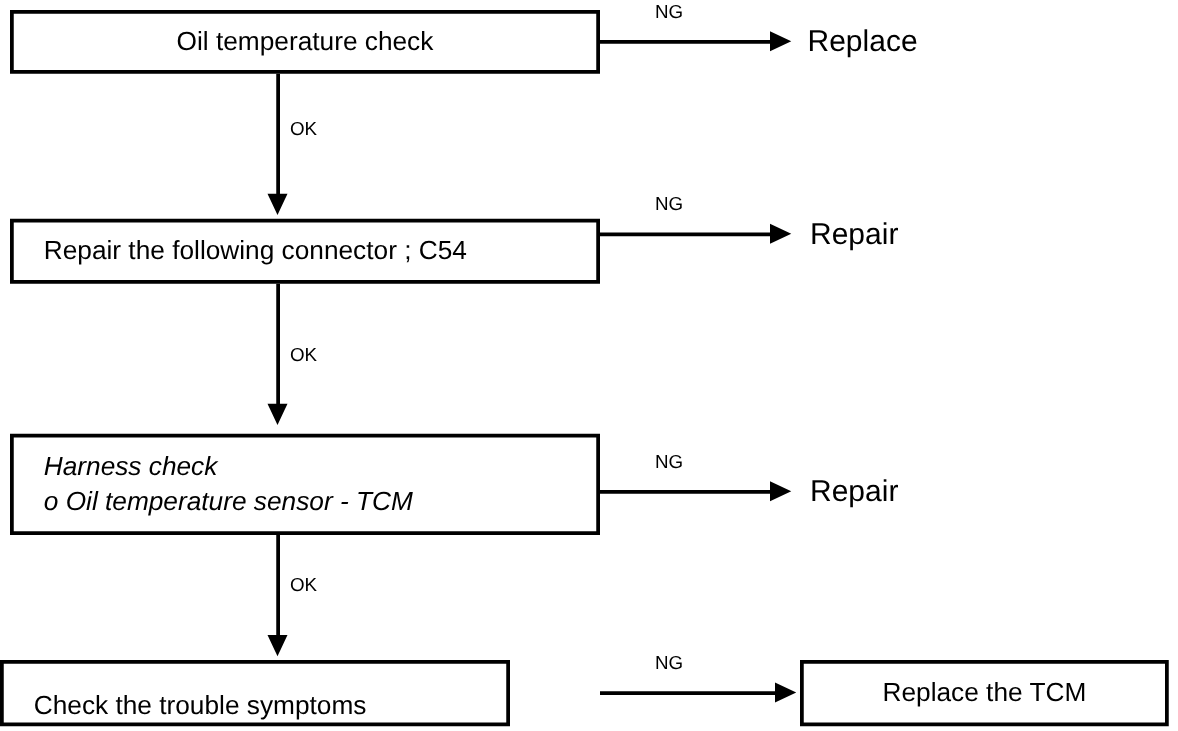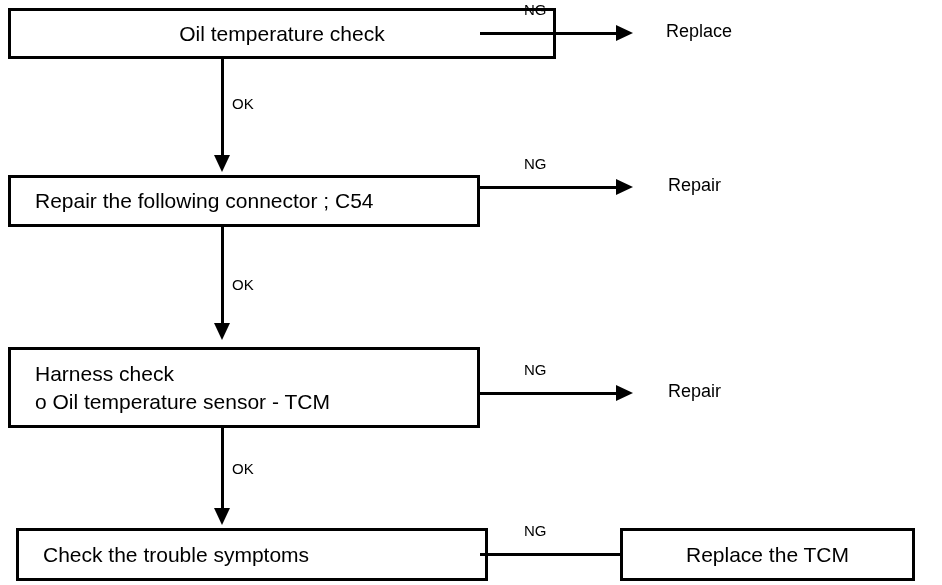--- a/index.html
+++ b/index.html
@@ -65,32 +65,31 @@
 
   
   .label {
     position: absolute;
     font-size: 15px;
     line-height: 1;
     white-space: nowrap;
   }
   .endpoint-label {
     position: absolute;
-    font-size: 18px;
+    font-size: 24px;
     line-height: 1;
     white-space: nowrap;
-    margin-left: 20px;
   }
 </style>
 </head>
 <body>
 
 <div id="canvas">
 
-  <div class="box align-center" style="left:8px; top:8px; width:548px; height:51px;">
+  <div class="box align-center" style="left:8px; top:8px; width:472px; height:51px;">
     <div class="line">Oil temperature check</div>
   </div>
 
   <div class="hline" style="left:480px; top:32px; width:140px;"></div>
   <div class="arrow-right" style="left:616px; top:25px;"></div>
   <div class="label" style="left:524px; top:2px;">NG</div>
   <div class="endpoint-label" style="left:646px; top:22px;">Replace</div>
 
   <div class="vline" style="left:221px; top:59px; height:100px;"></div>
   <div class="arrow-down" style="left:214px; top:155px;"></div>
@@ -102,39 +101,39 @@
 
   <div class="hline" style="left:480px; top:186px; width:140px;"></div>
   <div class="arrow-right" style="left:616px; top:179px;"></div>
   <div class="label" style="left:524px; top:156px;">NG</div>
   <div class="endpoint-label" style="left:648px; top:176px;">Repair</div>
 
   <div class="vline" style="left:221px; top:227px; height:100px;"></div>
   <div class="arrow-down" style="left:214px; top:323px;"></div>
   <div class="label" style="left:232px; top:277px;">OK</div>
 
-  <div class="box align-left" style="left:8px; top:347px; width:472px; height:81px;">
+  <div class="box align-left" style="left:8px; top:347px; width:472px; height:81px;font-style:italic;">
     <div class="line">Harness check</div>
     <div class="line">o Oil temperature sensor - TCM</div>
   </div>
 
   <div class="hline" style="left:480px; top:392px; width:140px;"></div>
   <div class="arrow-right" style="left:616px; top:385px;"></div>
   <div class="label" style="left:524px; top:362px;">NG</div>
   <div class="endpoint-label" style="left:648px; top:382px;">Repair</div>
 
   <div class="vline" style="left:221px; top:428px; height:84px;"></div>
   <div class="arrow-down" style="left:214px; top:508px;"></div>
   <div class="label" style="left:232px; top:461px;">OK</div>
 
-  <div class="box align-left" style="left:16px; top:528px; width:472px; height:53px;">
+  <div class="box align-left" style="left:0; top:528px; width:408px; height:53px;justify-content:flex-end;">
     <div class="line">Check the trouble symptoms</div>
   </div>
 
   <div class="hline" style="left:480px; top:553px; width:142px;"></div>
   <div class="arrow-right" style="left:620px; top:546px;"></div>
   <div class="label" style="left:524px; top:523px;">NG</div>
 
-  <div class="box align-center" style="left:620px; top:528px; width:295px; height:53px;">
+  <div class="box align-center" style="left:640px; top:528px; width:295px; height:53px;">
     <div class="line">Replace the TCM</div>
   </div>
 
 </div>
 
 </body></html>

